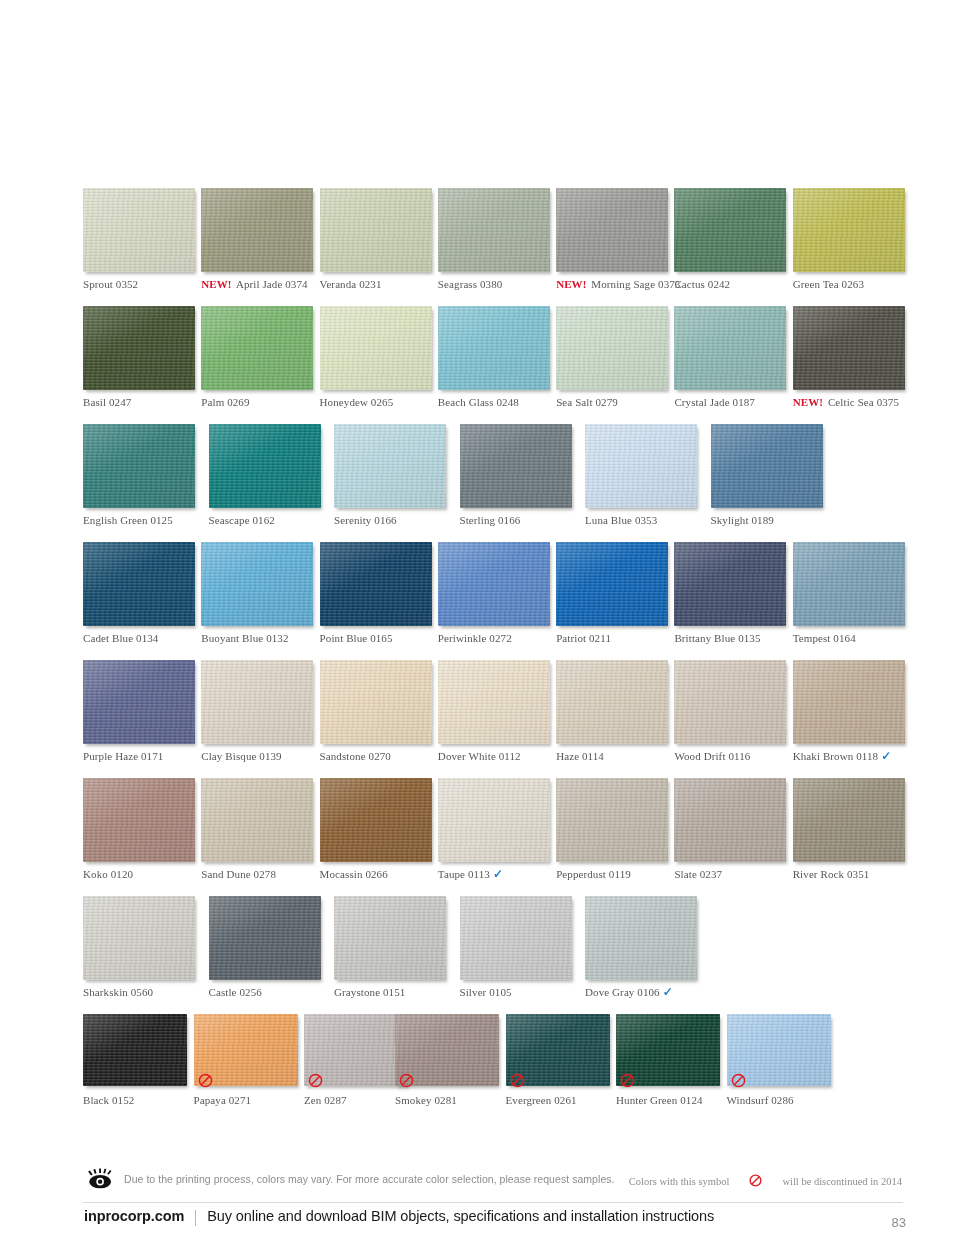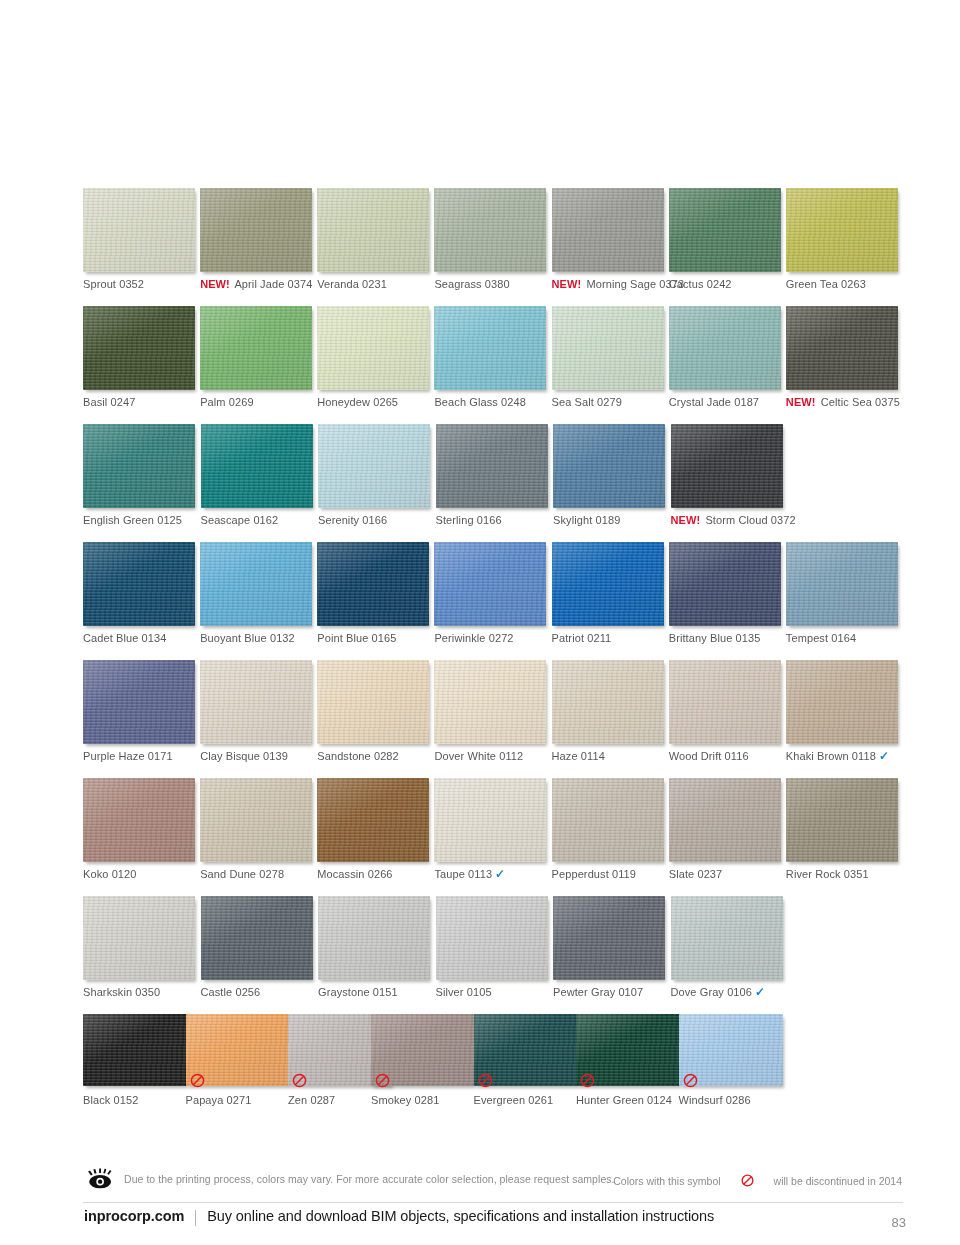--- a/index.html
+++ b/index.html
@@ -24,23 +24,24 @@
   
   .grid {
     position: absolute;
     left: 83px;
     top: 188px;
     width: 820px;
   }
 
   .row {
     display: flex;
-    gap: 0;
+    gap: 8px;
     margin-bottom: 22px;
     position: relative;
+    font-family: Liberation Serif, serif;
   }
   .row.main { height: 96px; }
   .row.discontinued { height: 96px; margin-bottom: 12px; }
 
   .cell {
     width: 117.5px;
     position: relative;
   }
 
   .swatch-wrap {
@@ -147,20 +148,21 @@
 
   .disc-note {
     position: absolute;
     right: 58px;
     top: 1174px;
     display: flex;
     align-items: flex-end;
     gap: 20px;
     font-size: 10.5px;
     color: #8d8d8f;
+    font-family: Liberation Serif, serif;
   }
   .disc-note svg { display: block; }
 
   .rule {
     position: absolute;
     left: 83px;
     top: 1202px;
     width: 820px;
     height: 1px;
     background: #d9d9d9;
@@ -317,30 +319,30 @@
           <div class="label"><span>Serenity 0166</span></div>
         </div>
         <div class="cell">
           <div class="swatch-wrap">
             <div class="swatch" style="background-color: rgb(109, 122, 128);"></div>
           </div>
           <div class="label"><span>Sterling 0166</span></div>
         </div>
         <div class="cell">
           <div class="swatch-wrap">
+            <div class="swatch" style="background-color: rgb(205, 223, 240);"></div>
+          </div>
+          <div class="label"><span>Luna Blue 0353</span></div>
+        </div>
+        <div class="cell">
+          <div class="swatch-wrap">
             <div class="swatch" style="background-color: rgb(79, 124, 160);"></div>
           </div>
           <div class="label"><span>Skylight 0189</span></div>
         </div>
-        <div class="cell">
-          <div class="swatch-wrap">
-            <div class="swatch" style="background-color: rgb(52, 55, 58);"></div>
-          </div>
-          <div class="label"><span class="new-tag">NEW!</span> <span>Storm Cloud 0372</span></div>
-        </div>
       </div>
       <div class="row main">
         <div class="cell">
           <div class="swatch-wrap">
             <div class="swatch" style="background-color: rgb(16, 73, 106);"></div>
           </div>
           <div class="label"><span>Cadet Blue 0134</span></div>
         </div>
         <div class="cell">
           <div class="swatch-wrap">
@@ -389,21 +391,21 @@
         <div class="cell">
           <div class="swatch-wrap">
             <div class="swatch" style="background-color: rgb(222, 213, 198);"></div>
           </div>
           <div class="label"><span>Clay Bisque 0139</span></div>
         </div>
         <div class="cell">
           <div class="swatch-wrap">
             <div class="swatch" style="background-color: rgb(234, 217, 189);"></div>
           </div>
-          <div class="label"><span>Sandstone 0282</span></div>
+          <div class="label"><span>Sandstone 0270</span></div>
         </div>
         <div class="cell">
           <div class="swatch-wrap">
             <div class="swatch" style="background-color: rgb(235, 223, 201);"></div>
           </div>
           <div class="label"><span>Dover White 0112</span></div>
         </div>
         <div class="cell">
           <div class="swatch-wrap">
             <div class="swatch" style="background-color: rgb(217, 207, 189);"></div>
@@ -465,45 +467,39 @@
             <div class="swatch" style="background-color: rgb(152, 143, 123);"></div>
           </div>
           <div class="label"><span>River Rock 0351</span></div>
         </div>
       </div>
       <div class="row main">
         <div class="cell">
           <div class="swatch-wrap">
             <div class="swatch" style="background-color: rgb(210, 209, 202);"></div>
           </div>
-          <div class="label"><span>Sharkskin 0350</span></div>
+          <div class="label"><span>Sharkskin 0560</span></div>
         </div>
         <div class="cell">
           <div class="swatch-wrap">
             <div class="swatch" style="background-color: rgb(88, 98, 105);"></div>
           </div>
           <div class="label"><span>Castle 0256</span></div>
         </div>
         <div class="cell">
           <div class="swatch-wrap">
             <div class="swatch" style="background-color: rgb(201, 201, 199);"></div>
           </div>
           <div class="label"><span>Graystone 0151</span></div>
         </div>
         <div class="cell">
           <div class="swatch-wrap">
             <div class="swatch" style="background-color: rgb(205, 205, 205);"></div>
           </div>
           <div class="label"><span>Silver 0105</span></div>
-        </div>
-        <div class="cell">
-          <div class="swatch-wrap">
-            <div class="swatch" style="background-color: rgb(97, 102, 111);"></div>
-          </div>
-          <div class="label"><span>Pewter Gray 0107</span></div>
         </div>
         <div class="cell">
           <div class="swatch-wrap">
             <div class="swatch" style="background-color: rgb(188, 200, 198);"></div>
           </div>
           <div class="label"><span>Dove Gray 0106</span><span class="check">✓</span></div>
         </div>
       </div>
       <div class="row discontinued">
         <div class="cell" style="width: 102.5px;">

